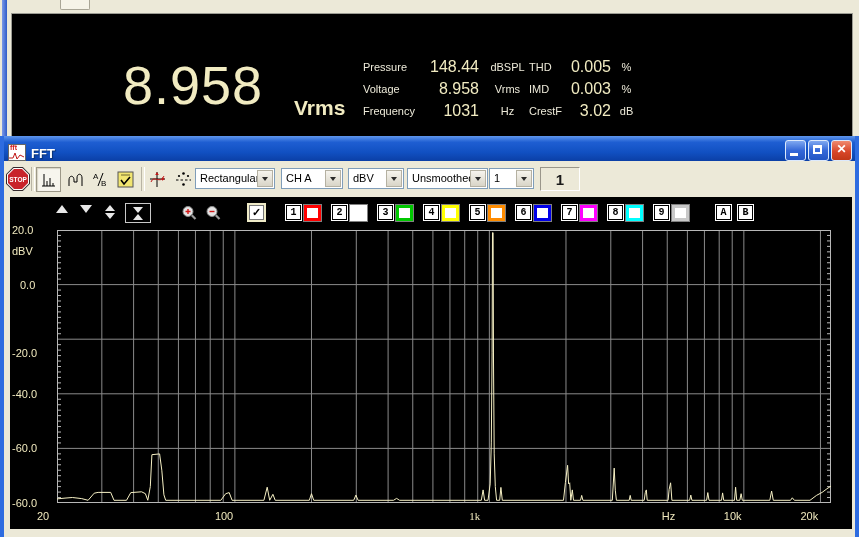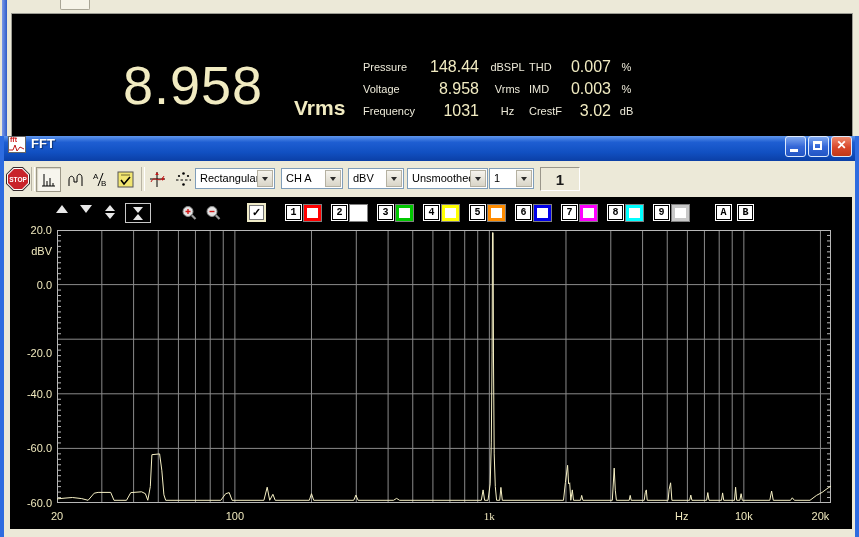--- a/index.html
+++ b/index.html
@@ -13,21 +13,21 @@
   .meter-panel{position:absolute;left:11px;top:13px;width:840px;height:123px;background:#000;border:1px solid #9C9C94;border-bottom:none;}
   .big-value{position:absolute;left:88px;top:40px;width:186px;text-align:center;font-size:54px;color:#F1EBC1;letter-spacing:1px;}
   .big-unit{position:absolute;left:282px;top:82px;font-size:21px;font-weight:bold;color:#F1EBC1;}
   .meter-rows{position:absolute;left:351px;top:42px;display:grid;grid-template-columns:60px 56px 50px 36px 46px 24px;grid-auto-rows:22px;align-items:center;}
   .m-label{font-size:11px;color:#EDEAD9;}
   .m-value{font-size:16px;color:#F1EBC1;text-align:right;}
   .m-unit{font-size:11px;color:#EDEAD9;padding-left:7px;text-align:center;}
 
   
   .fft-window{position:absolute;left:0;top:136px;width:859px;height:401px;background:#ECE9D8;border-left:4px solid #2E6CE0;border-right:4px solid #2E6CE0;box-sizing:border-box;}
-  .titlebar{position:absolute;left:0;top:0;width:851px;height:25px;background:linear-gradient(180deg,#5F96EC 0%,#1E5ED2 25%,#1150C2 65%,#0B3FA6 100%);display:flex;align-items:flex-start;padding-left:4px;box-sizing:border-box;}
+  .titlebar{position:absolute;left:0;top:0;width:851px;height:25px;background:linear-gradient(180deg,#5F96EC 0%,#1E5ED2 25%,#1150C2 65%,#0B3FA6 100%);display:flex;align-items:flex-end;padding-left:4px;box-sizing:border-box;}
   .fft-icon{width:16px;height:15px;background:#fff;border:1px solid #666;position:relative;flex:0 0 auto;}
   .fft-icon b{position:absolute;left:1px;top:-1px;font-size:7px;color:#D01818;font-weight:bold;letter-spacing:0;}
   .fft-icon svg{position:absolute;left:0;bottom:0;}
   .title-text{color:#fff;font-weight:bold;font-size:13px;margin-left:5px;flex:1 1 auto;text-shadow:1px 1px 1px #0A3070;}
   .tb-btns{display:flex;gap:2px;margin-right:3px;}
   .tb-btn{width:21px;height:21px;border:1px solid #DCE9FC;border-radius:3px;position:relative;box-sizing:border-box;}
   .btn-blue{background:linear-gradient(180deg,#7FA8F0 0%,#3568D8 50%,#2255C4 100%);}
   .btn-close{background:linear-gradient(180deg,#F08A6E 0%,#D8472A 55%,#C23818 100%);}
   .glyph-min{position:absolute;left:4px;bottom:4px;width:8px;height:3px;background:#fff;}
   .glyph-max{position:absolute;left:4px;top:4px;width:9px;height:9px;border:2px solid #fff;border-top-width:3px;box-sizing:border-box;}
@@ -53,40 +53,40 @@
   .ctrl{position:absolute;top:8px;}
   .tri-up{width:0;height:0;border-left:6px solid transparent;border-right:6px solid transparent;border-bottom:8px solid #E8E8E8;}
   .tri-down{width:0;height:0;border-left:6px solid transparent;border-right:6px solid transparent;border-top:8px solid #E8E8E8;}
   .tri-s-up{width:0;height:0;border-left:5px solid transparent;border-right:5px solid transparent;border-bottom:6px solid #E8E8E8;}
   .tri-s-down{width:0;height:0;border-left:5px solid transparent;border-right:5px solid transparent;border-top:6px solid #E8E8E8;}
   .fit-box{width:24px;height:18px;border:1px solid #C8C8C8;display:flex;flex-direction:column;align-items:center;justify-content:center;gap:1px;}
   .ovl-check{width:13px;height:13px;background:#fff;border:1px solid #777;box-shadow:0 0 0 2px #EFEBC8;display:flex;align-items:center;justify-content:center;font-size:11px;font-weight:bold;color:#000;}
   .numbox{width:13px;height:13px;background:#fff;border:1px solid #000;box-shadow:0 0 0 1px #fff;display:flex;align-items:center;justify-content:center;font-size:10px;font-weight:bold;color:#000;font-family:"Liberation Mono",monospace;}
   .swatch{width:11px;height:10px;background:#fff;box-shadow:0 0 0 1px #808080;}
   .axis-label{position:absolute;color:#F0E9BE;font-size:11px;}
-  .ylab{text-align:right;width:40px;}
-  .xlab{text-align:center;width:40px;}
+  .ylab{text-align:left;width:40px;}
+  .xlab{width:40px;}
 </style>
 </head>
 <body>
 
 <div class="screen">
 
   <div class="meter-window">
     <div class="top-tab"></div>
     <div class="blue-edge"></div>
     <div class="meter-panel">
       <div class="big-value">8.958</div>
       <div class="big-unit">Vrms</div>
       <div class="meter-rows" id="meter-rows">
           <span class="m-label">Pressure</span>
           <span class="m-value">148.44</span>
           <span class="m-unit">dBSPL</span>
           <span class="m-label">THD</span>
-          <span class="m-value">0.007</span>
+          <span class="m-value">0.005</span>
           <span class="m-unit">%</span>
           <span class="m-label">Voltage</span>
           <span class="m-value">8.958</span>
           <span class="m-unit">Vrms</span>
           <span class="m-label">IMD</span>
           <span class="m-value">0.003</span>
           <span class="m-unit">%</span>
           <span class="m-label">Frequency</span>
           <span class="m-value">1031</span>
           <span class="m-unit">Hz</span>
@@ -377,21 +377,21 @@
           <line x1="770" y1="256.62" x2="774" y2="256.62" stroke="#B8B8B8" stroke-width="1"></line>
           <line x1="0" y1="262.08" x2="4" y2="262.08" stroke="#B8B8B8" stroke-width="1"></line>
           <line x1="770" y1="262.08" x2="774" y2="262.08" stroke="#B8B8B8" stroke-width="1"></line>
           <line x1="0" y1="267.54" x2="4" y2="267.54" stroke="#B8B8B8" stroke-width="1"></line>
           <line x1="770" y1="267.54" x2="774" y2="267.54" stroke="#B8B8B8" stroke-width="1"></line>
           <rect x="0.5" y="0.5" width="773" height="272" fill="none" stroke="#B8B8B8"></rect>
           <polyline points="0.0,268.9 8.0,268.1 15.4,267.5 24.7,268.6 31.1,270.3 37.2,263.2 41.1,262.4 53.7,262.4 57.0,270.3 69.5,270.3 73.8,262.6 84.6,261.8 88.4,263.7 90.8,270.3 93.3,256.6 94.9,224.7 102.6,223.9 104.8,240.2 106.9,264.8 108.7,270.3 163.8,270.3 168.7,263.7 172.2,262.6 175.1,270.3 206.9,270.3 210.2,257.2 212.7,270.3 215.9,264.3 218.2,270.3 252.3,270.3 254.5,263.7 256.7,270.3 296.7,270.3 298.9,265.1 301.1,270.3 336.5,270.3 339.6,268.4 342.6,270.3 424.3,270.3 426.1,259.9 427.6,270.3 431.0,270.3 433.2,253.9 434.3,212.9 435.1,122.9 435.5,2.7 436.1,2.7 436.5,131.0 437.2,223.9 438.3,256.6 439.6,270.3 442.7,270.3 443.9,257.4 445.3,270.3 506.5,270.3 508.4,252.5 510.6,235.3 511.6,253.9 512.7,252.8 513.8,270.3 515.3,259.9 516.5,270.3 523.5,270.3 524.7,265.4 525.9,270.3 555.3,270.3 557.2,238.1 558.3,260.2 559.4,270.3 572.2,270.3 573.2,265.4 574.2,270.3 587.2,270.3 588.3,262.6 589.3,259.9 590.2,270.3 611.1,270.3 612.1,259.6 613.6,252.8 614.9,270.3 632.6,270.3 633.8,265.1 634.9,270.3 649.6,270.3 650.8,262.6 652.0,270.3 664.5,270.3 665.6,262.9 666.7,270.3 677.5,270.3 678.6,257.2 679.7,270.3 682.8,270.3 684.1,263.7 685.3,270.3 712.8,270.3 714.6,261.0 716.3,270.3 733.5,270.3 735.3,267.8 737.4,270.3 753.0,270.3 759.5,265.4 765.1,262.4 769.9,258.8 774.0,256.1" fill="none" stroke="#F7F1C5" stroke-width="1"></polyline>
         </svg>
     <div class="axis-label ylab" style="left: 2px; top: 27px;">20.0</div>
         <div class="axis-label ylab" style="left: 2px; top: 48.294px;">dBV</div>
-        <div class="axis-label ylab" style="left: 2px; top: 81.6px;">0.0</div>
+        <div class="axis-label ylab" style="left: 10px; top: 81.6px;">0.0</div>
         <div class="axis-label ylab" style="left: 2px; top: 150px;">-20.0</div>
         <div class="axis-label ylab" style="left: 2px; top: 190.8px;">-40.0</div>
         <div class="axis-label ylab" style="left: 2px; top: 245.4px;">-60.0</div>
         <div class="axis-label ylab" style="left: 2px; top: 300px;">-60.0</div>
         <div class="axis-label xlab" style="left: 27px; top: 313px;">20</div>
         <div class="axis-label xlab" style="left: 204.88px; top: 313px;">100</div>
         <div class="axis-label xlab" style="left: 459.369px; top: 313px; font-family: Liberation Serif, serif;">1k</div>
         <div class="axis-label xlab" style="left: 651.73px; top: 313px;">Hz</div>
         <div class="axis-label xlab" style="left: 713.857px; top: 313px;">10k</div>
         <div class="axis-label xlab" style="left: 790.466px; top: 313px;">20k</div>

